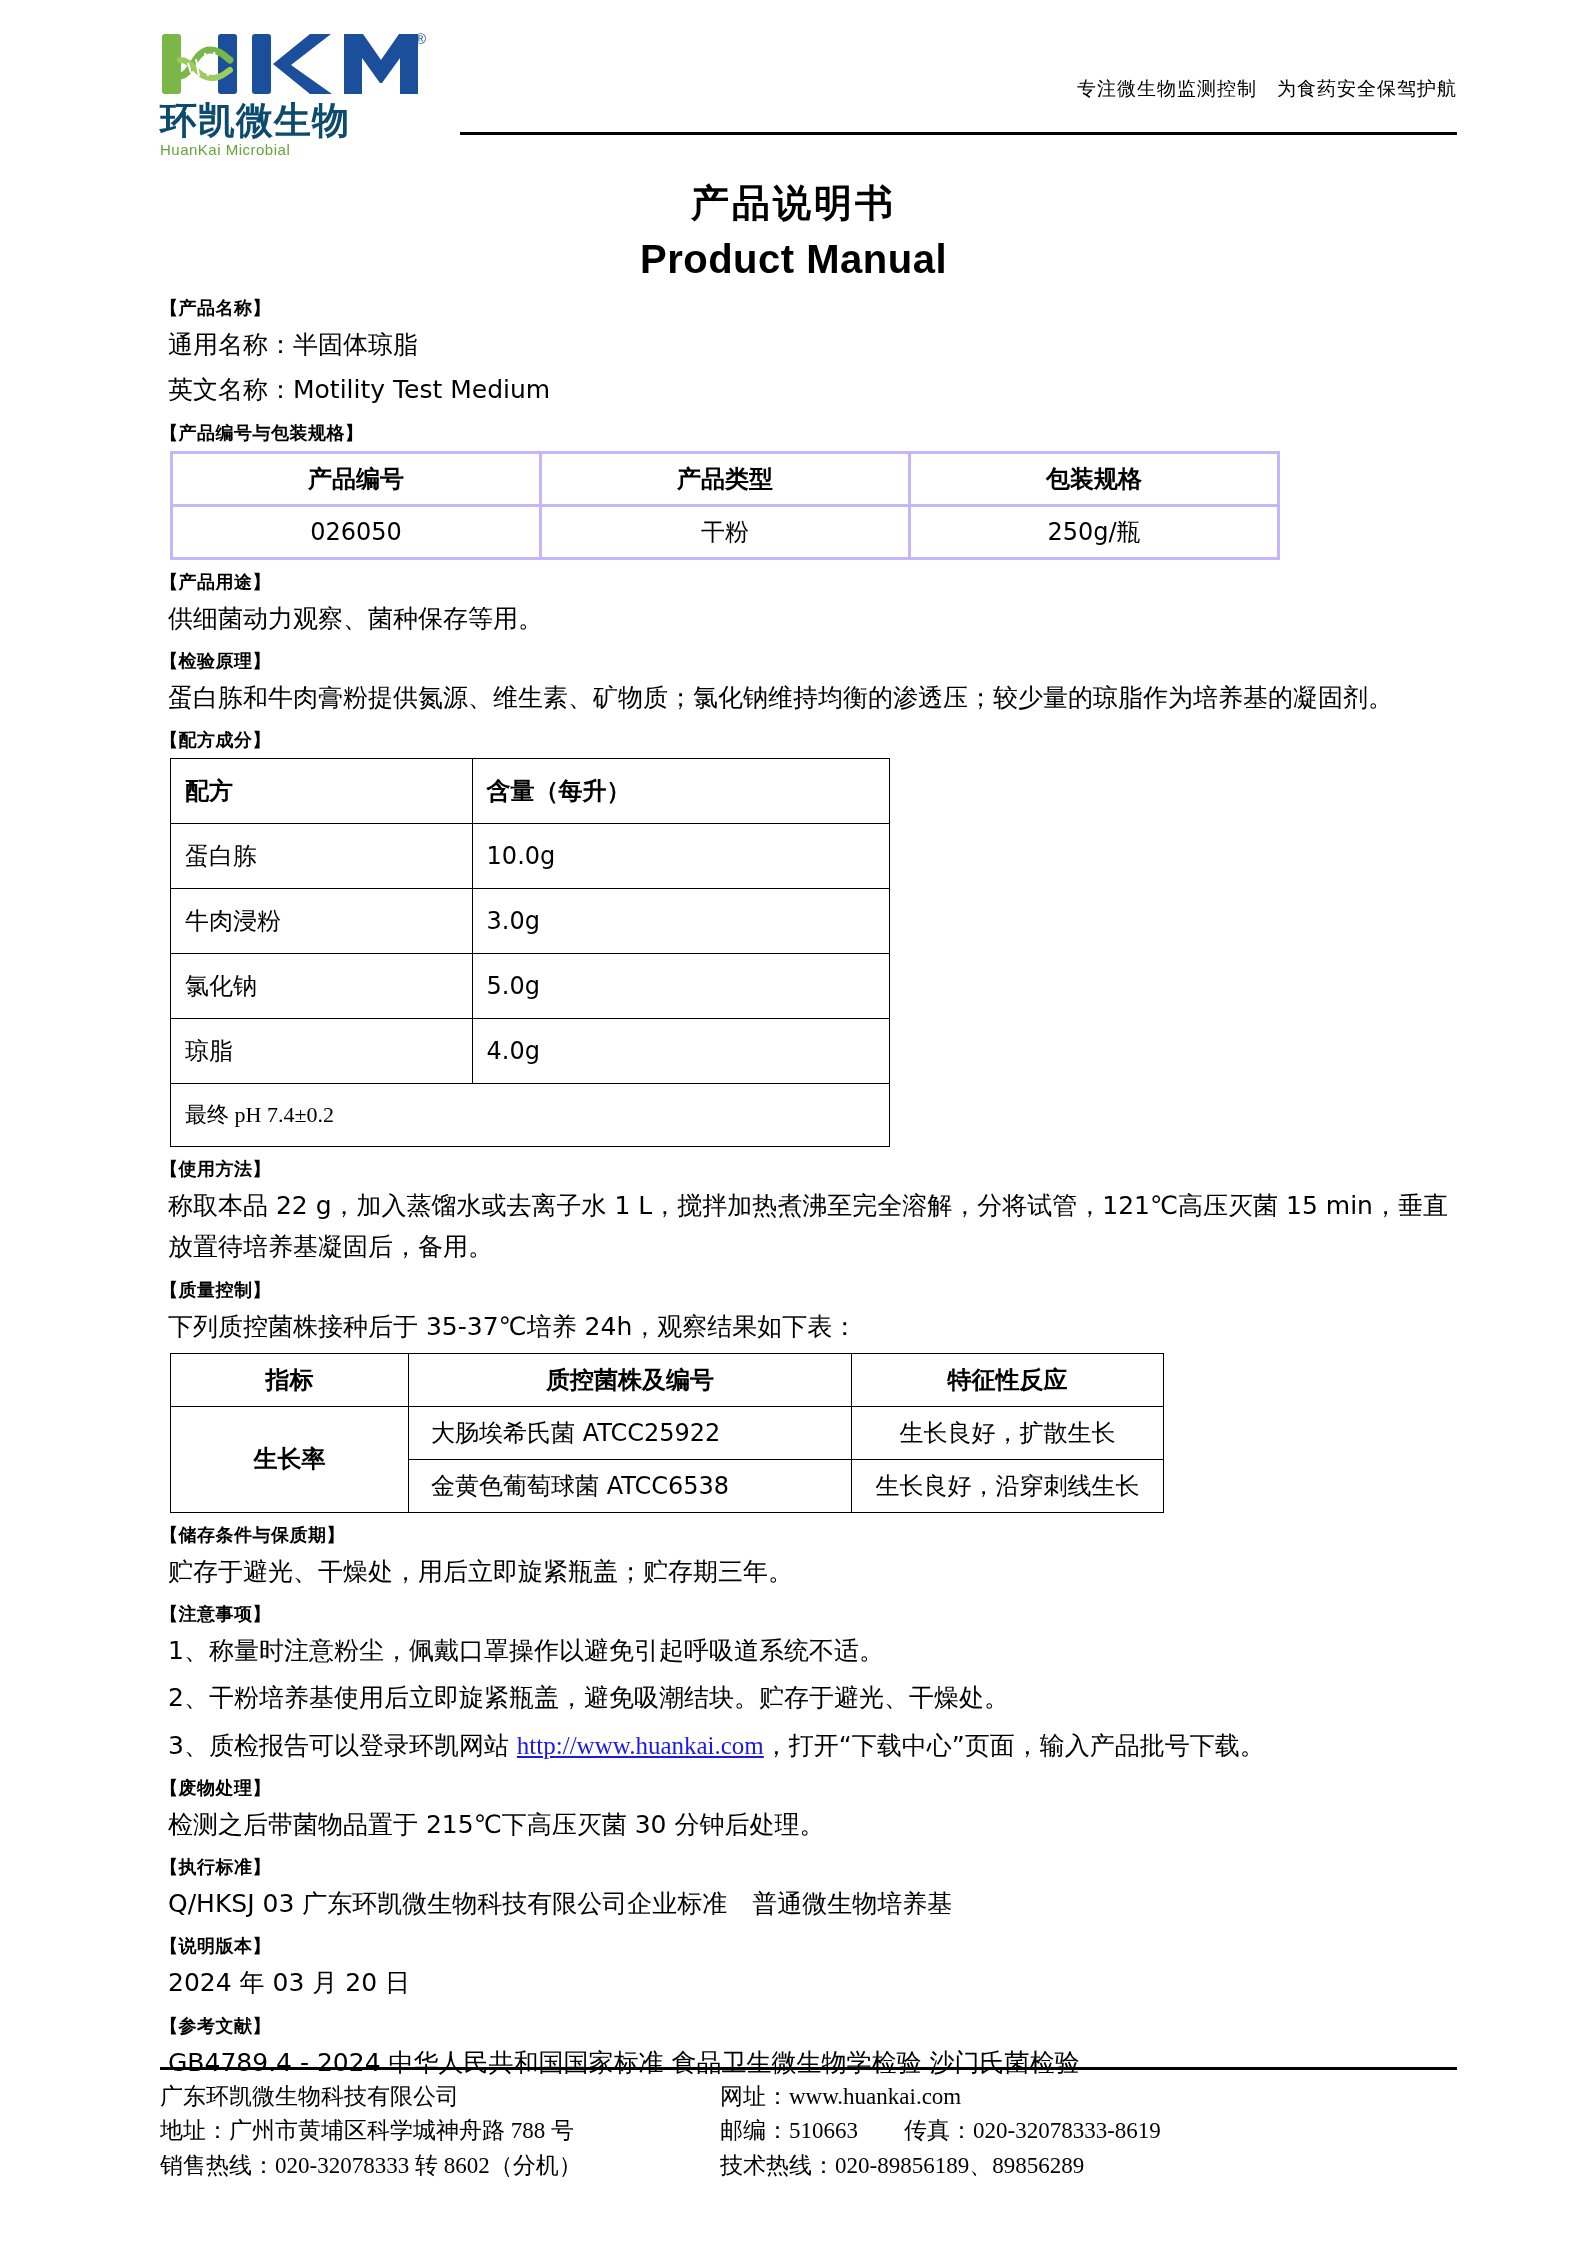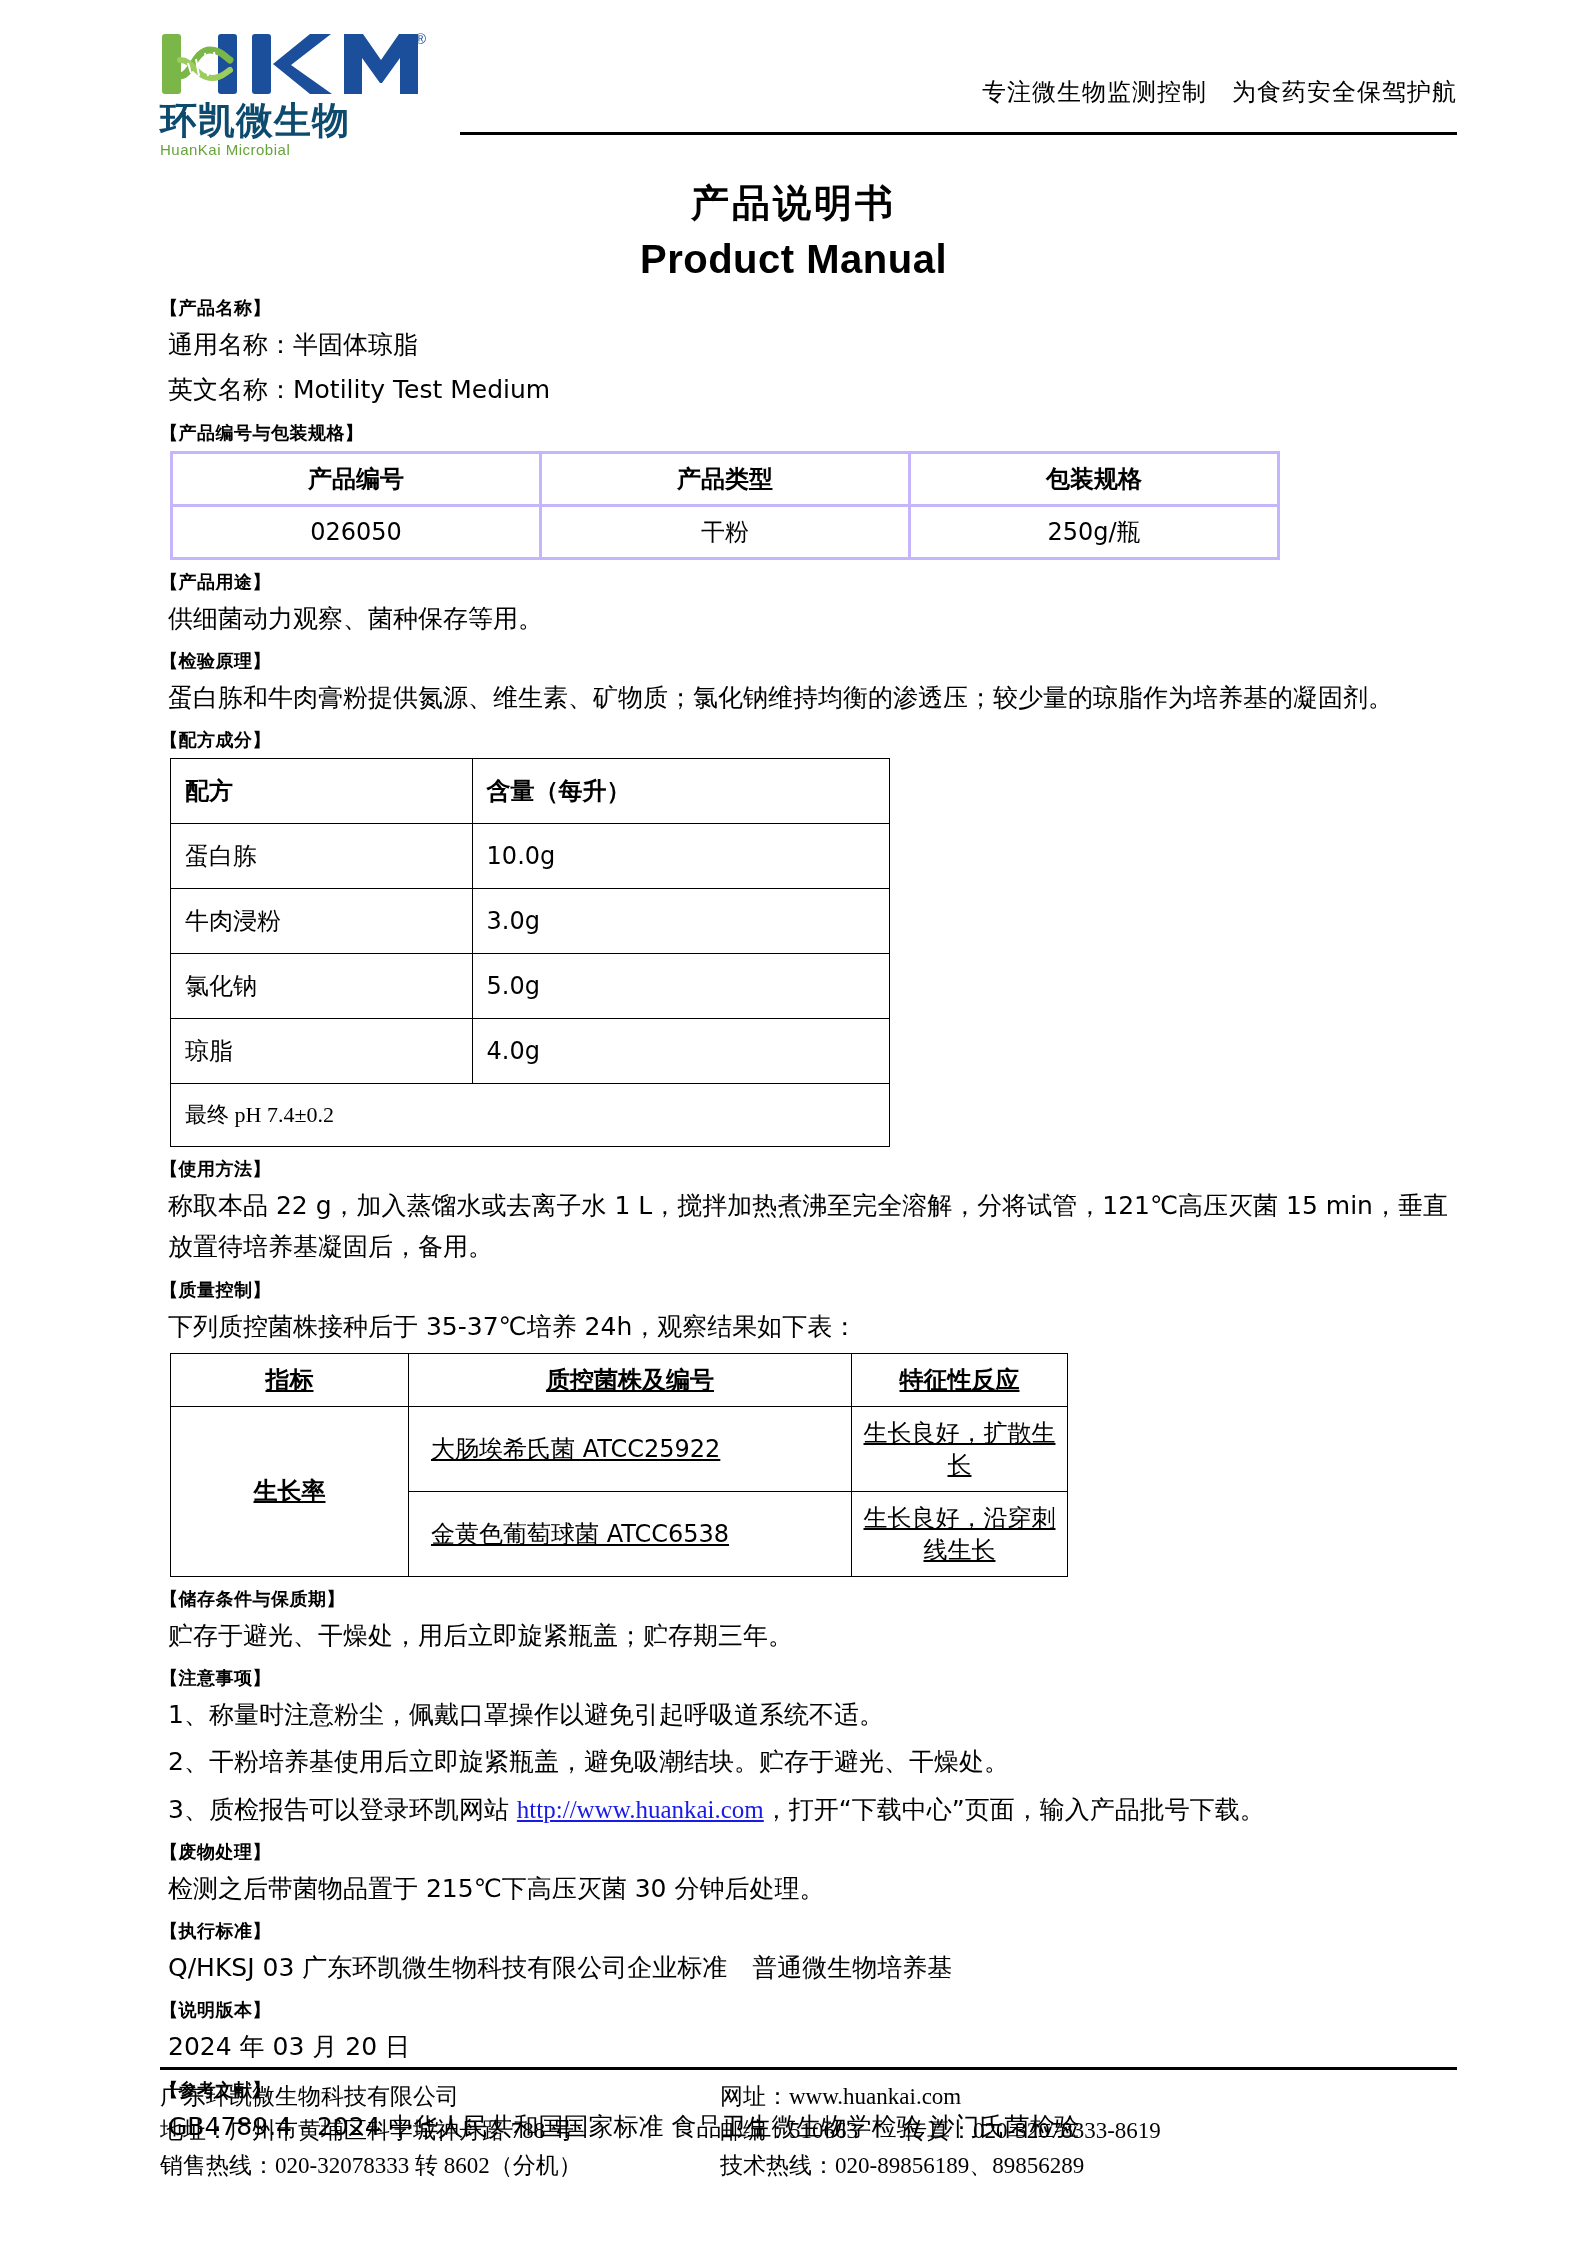--- a/index.html
+++ b/index.html
@@ -59,21 +59,21 @@
   .logo-en {
     font-size: 15px;
     color: #66a43a;
     letter-spacing: 0.5px;
     font-family: "Liberation Sans", sans-serif;
   }
   .tagline {
     position: absolute;
     right: 0;
     top: 48px;
-    font-size: 24px;
+    font-size: 19px;
     letter-spacing: 1px;
     white-space: nowrap;
     font-family: "DejaVu Sans", "Liberation Sans", sans-serif;
   }
   .header-rule {
     position: absolute;
     left: 300px;
     right: 0;
     top: 104px;
     border-top: 3px solid #000;
@@ -149,23 +149,22 @@
     font-size: 24px;
     padding: 16px 14px;
   }
   .tbl-formula th { font-weight: bold; }
   .tbl-formula .ph-row td {
     font-size: 22px;
     font-family: "Liberation Serif", "DejaVu Serif", serif;
   }
 
   .tbl-qc {
-    width: 898px;
+    width: 994px;
     margin: 6px 0 4px 10px;
-    text-decoration: underline;
   }
   .tbl-qc th, .tbl-qc td {
     border: 1px solid #000;
     font-size: 24px;
     padding: 10px 6px;
   }
   .tbl-qc th { text-align: center; font-weight: bold; }
   .tbl-qc td.ind { text-align: center; font-weight: bold; width: 225px; }
   .tbl-qc td.strain { text-align: left; padding-left: 22px; }
   .tbl-qc td.react { text-align: center; }

